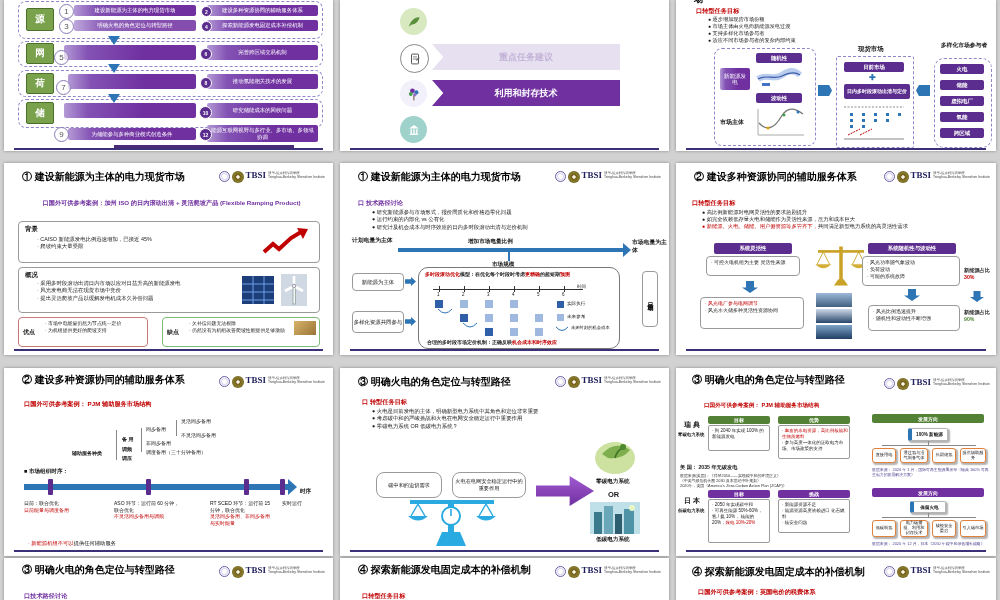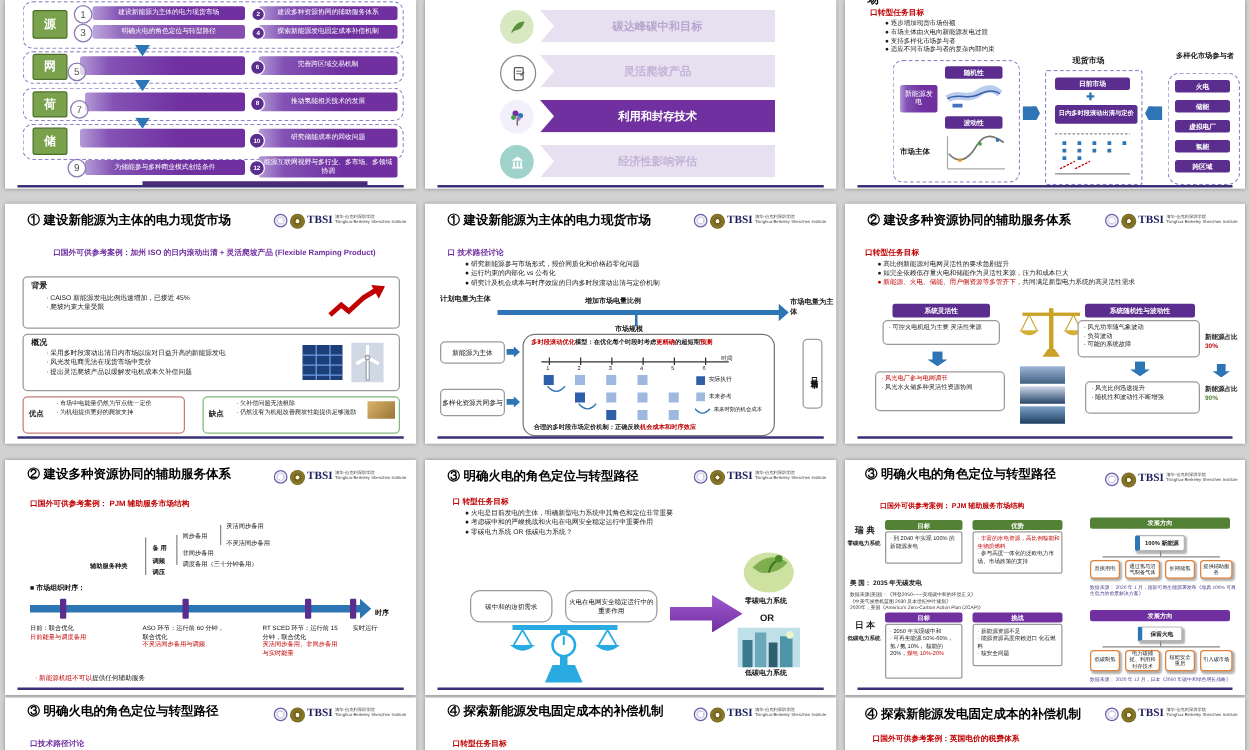--- a/index.html
+++ b/index.html
@@ -157,34 +157,31 @@
   <div class="a" style="left:110px;top:145px;width:180px;height:4px;background:#4b2a78"></div>
   <div class="foot" style="bottom:1px"></div>
 </div>
 
 <div class="slide" style="left:340px;top:0;width:329px;height:151px">
   <div class="bicon" style="left:60px;top:8px;width:27px;height:27px;background:#d8e9c2">
     <svg width="16" height="16" viewBox="0 0 20 20">
           <path d="M4 14 Q9 3 17 4 Q15 12 8 13 Q6 13 4 16 Z" fill="#5a8f3c"></path>
         </svg>
   </div>
-  <div class="banner" style="left:92px;top:8px;width:188px;height:26px;background:#e6e0f0;color:#b7a7cf">
-    <span>碳达峰碳中和目标</span>
-  </div>
 
   <div class="bicon" style="left:60px;top:44px;width:27px;height:27px;background:#fff;border:1.5px solid #888">
     <svg width="14" height="14" viewBox="0 0 20 20">
           <rect x="5" y="3" width="10" height="14" rx="1" fill="none" stroke="#555" stroke-width="1.4"></rect>
           <line x1="7" y1="7" x2="13" y2="7" stroke="#555"></line>
           <line x1="7" y1="10" x2="13" y2="10" stroke="#555"></line>
           <line x1="12" y1="12" x2="16" y2="8" stroke="#555" stroke-width="1.6"></line>
         </svg>
   </div>
   <div class="banner" style="left:92px;top:44px;width:188px;height:26px;background:#e6e0f0;color:#c3b3d8">
-    <span>灵活爬坡产品</span>
+    <span>重点任务建议</span>
   </div>
 
   <div class="bicon" style="left:60px;top:80px;width:27px;height:27px;background:#f2f0fa">
     <svg width="16" height="16" viewBox="0 0 20 20">
           <circle cx="8" cy="6" r="3" fill="#7030a0"></circle>
           <circle cx="13" cy="8" r="2.6" fill="#2e75b6"></circle>
           <circle cx="6" cy="10" r="2.4" fill="#43a047"></circle>
           <circle cx="11" cy="11" r="2.2" fill="#9575cd"></circle>
           <rect x="9" y="12" width="1.6" height="6" fill="#8d6e63"></rect>
         </svg>
@@ -194,23 +191,20 @@
   </div>
 
   <div class="bicon" style="left:60px;top:116px;width:27px;height:27px;background:#9fd2cb">
     <svg width="14" height="14" viewBox="0 0 20 20">
           <polygon points="10,3 17,8 3,8" fill="#fff"></polygon>
           <rect x="5" y="9" width="2" height="6" fill="#fff"></rect>
           <rect x="9" y="9" width="2" height="6" fill="#fff"></rect>
           <rect x="13" y="9" width="2" height="6" fill="#fff"></rect>
           <rect x="4" y="15" width="12" height="2" fill="#fff"></rect>
         </svg>
-  </div>
-  <div class="banner" style="left:92px;top:116px;width:188px;height:26px;background:#e6e0f0;color:#c3b3d8">
-    <span>经济性影响评估</span>
   </div>
   <div class="foot" style="bottom:1px"></div>
 </div>
 
 <div class="slide" style="left:676px;top:0;width:320px;height:151px">
   <div class="ttl" style="left:18px;top:-6px;font-size:9px"><span>场</span></div>
   <div class="sub red" style="left:20px;top:7px"><span>口转型任务目标</span></div>
   <div class="txt" style="left:32px;top:16px;width:250px;font-size:5.2px">
     <div>● 逐步增加现货市场份额</div>
     <div>● 市场主体由火电向新能源发电过渡</div>

